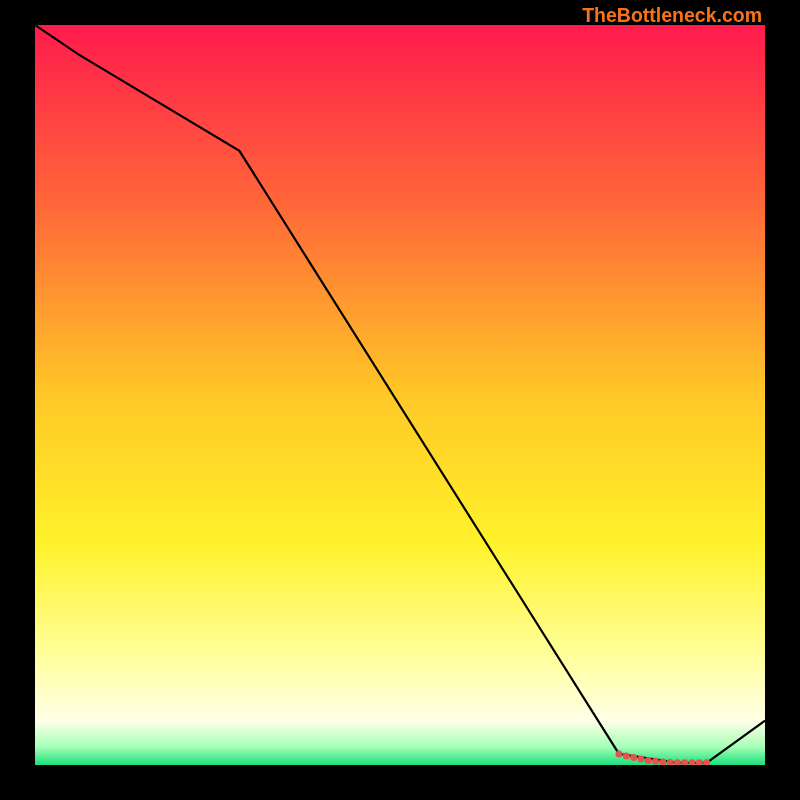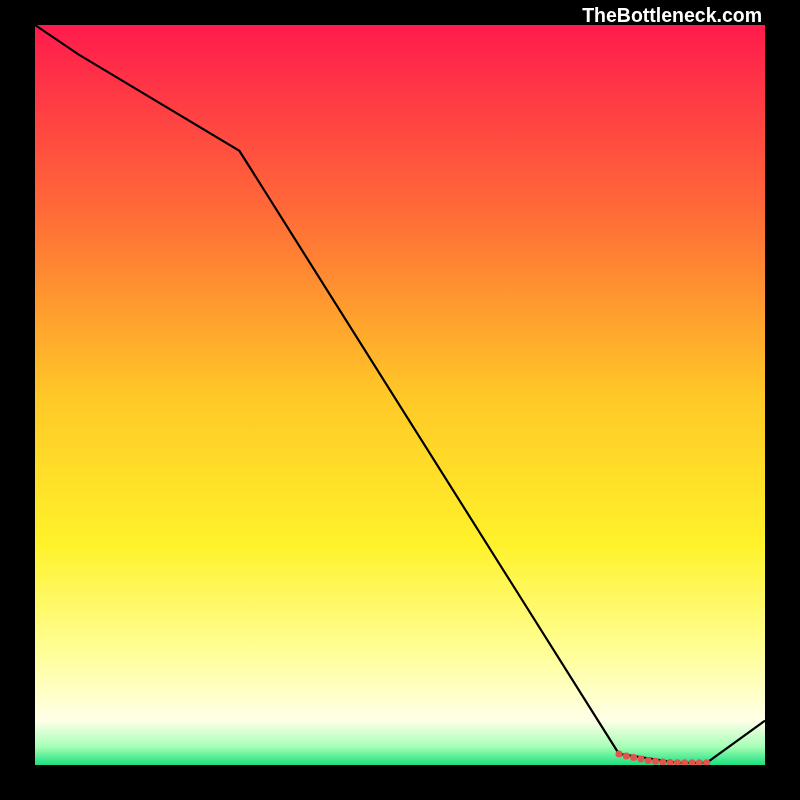--- a/index.html
+++ b/index.html
@@ -23,21 +23,21 @@
     position: absolute;
     left: 0;
     top: 0;
     width: 100%;
     height: 100%;
   }
   .watermark {
     position: absolute;
     right: 38px;
     top: 4px;
-    color: #ffffff;
+    color: #f97316;
     font-size: 19.5px;
     font-weight: bold;
     font-family: Arial, sans-serif;
   }
   svg.line-overlay {
     position: absolute;
     left: 0;
     top: 0;
     width: 100%;
     height: 100%;

